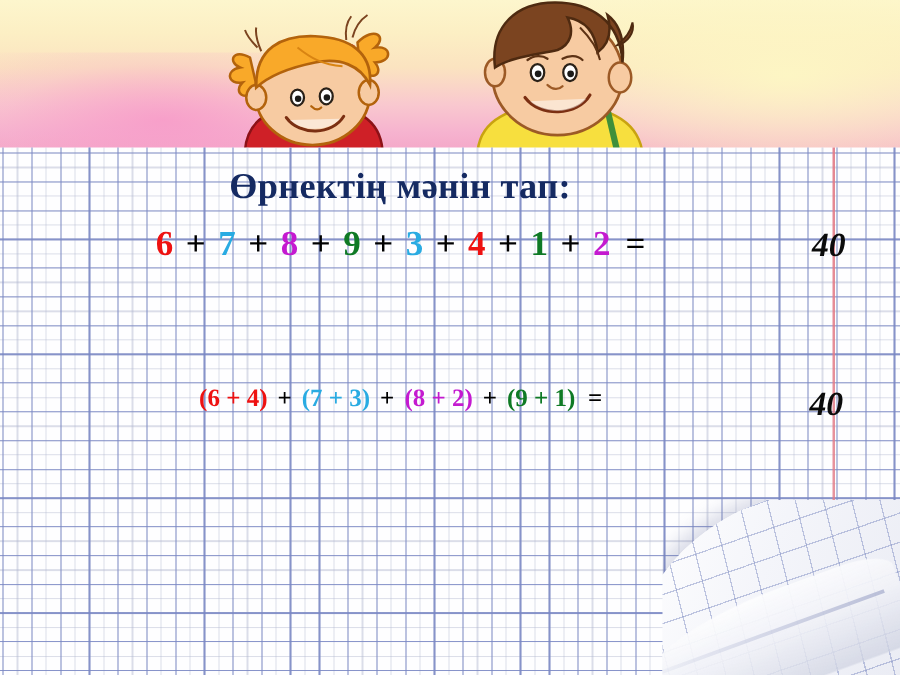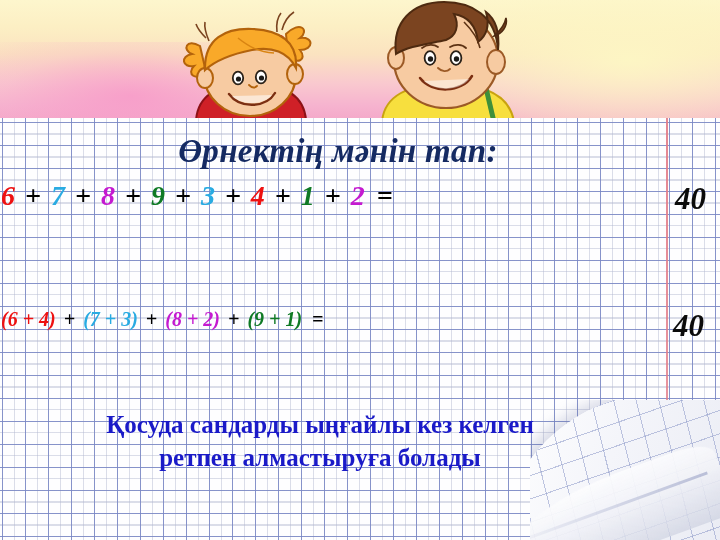--- a/index.html
+++ b/index.html
@@ -121,55 +121,52 @@
   }
 
   
   .content { position: absolute; left: 0; top: 118px; width: 720px; height: 422px; }
 
   .prompt {
     position: absolute;
     left: 0; width: 640px;
     text-align: center;
     color: #152a62;
-    font-style: italic;
-    font-weight: bold;
-    font-size: 33px;
+    font-weight: bold;
+    font-size: 29px;
     letter-spacing: .3px;
     white-space: nowrap;
-    padding-left: 18px;
   }
   .prompt-1 { top: 15px; }
   .prompt-2 { top: 130px; }
 
   .eqrow {
     position: absolute;
     left: 0; width: 640px;
-    text-align: left;
-    font-style: italic;
+    text-align: center;
     font-weight: bold;
     font-size: 28px;
     white-space: nowrap;
     color: #000000;
   }
   .eqrow-1 { top: 62px; }
   .eqrow-2 { top: 190px; font-size: 20px; }
 
   .eqrow .op { color: #000000; padding: 0 2px; }
   .eqrow .eq { color: #000000; padding-left: 4px; }
   .eqrow .tok { padding: 0 1px; }
 
   .answer {
     position: absolute;
     width: 86px;
-    text-align: right;
+    text-align: center;
     color: #0b0b0b;
     font-style: italic;
     font-weight: bold;
-    font-size: 31px;
+    font-size: 27px;
   }
   .answer-1 { left: 620px; top: 63px; }
   .answer-2 { left: 618px; top: 190px; }
 
   .conclusion {
     position: absolute;
     left: 30px; top: 290px;
     width: 580px;
     text-align: center;
     color: #1a1ac8;
@@ -261,24 +258,20 @@
 
     <div class="eqrow eqrow-1"><span class="tok" style="color: rgb(238, 17, 17);">6</span><span class="op"> + </span><span class="tok" style="color: rgb(41, 171, 226);">7</span><span class="op"> + </span><span class="tok" style="color: rgb(196, 26, 208);">8</span><span class="op"> + </span><span class="tok" style="color: rgb(15, 122, 37);">9</span><span class="op"> + </span><span class="tok" style="color: rgb(41, 171, 226);">3</span><span class="op"> + </span><span class="tok" style="color: rgb(238, 17, 17);">4</span><span class="op"> + </span><span class="tok" style="color: rgb(15, 122, 37);">1</span><span class="op"> + </span><span class="tok" style="color: rgb(196, 26, 208);">2</span><span class="eq"> =</span></div>
 
     <div class="answer answer-1" style="color: rgb(11, 11, 11);">40</div>
 
 
     <div class="eqrow eqrow-2"><span class="tok" style="color: rgb(238, 17, 17);">(6 + 4)</span><span class="op"> + </span><span class="tok" style="color: rgb(41, 171, 226);">(7 + 3)</span><span class="op"> + </span><span class="tok" style="color: rgb(196, 26, 208);">(8 + 2)</span><span class="op"> + </span><span class="tok" style="color: rgb(15, 122, 37);">(9 + 1)</span><span class="eq"> =</span></div>
 
     <div class="answer answer-2" style="color: rgb(11, 11, 11);">40</div>
 
-    <div class="conclusion" style="color: rgb(26, 26, 200);">
-      <div>Қосуда сандарды ыңғайлы кез келген</div>
-      <div>ретпен алмастыруға болады</div>
-    </div>
   </div>
 
   <div class="curl">
     <div class="sheet"></div>
     <div class="fold"></div>
     <div class="edge"></div>
   </div>
 
 </div>
 

